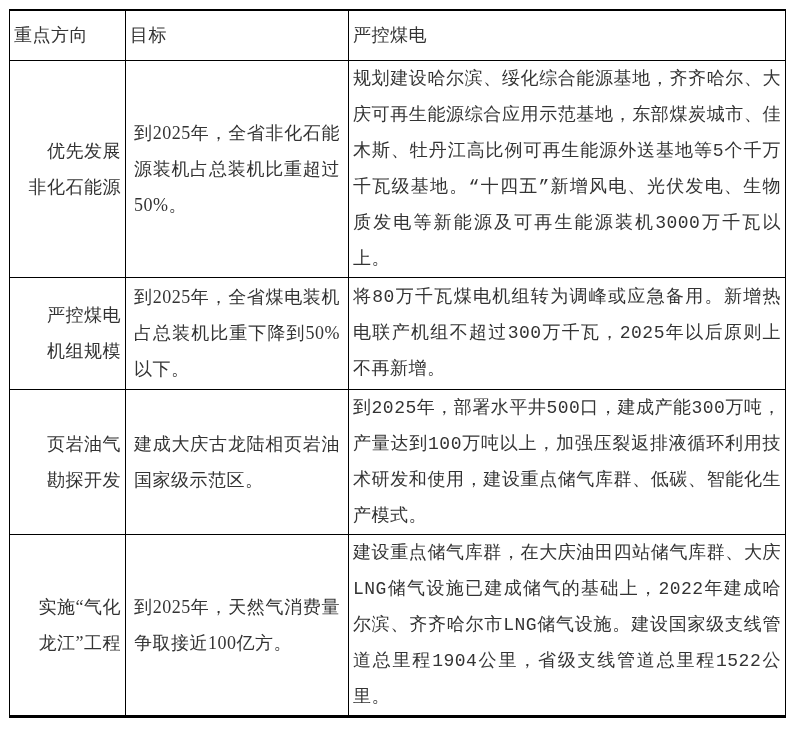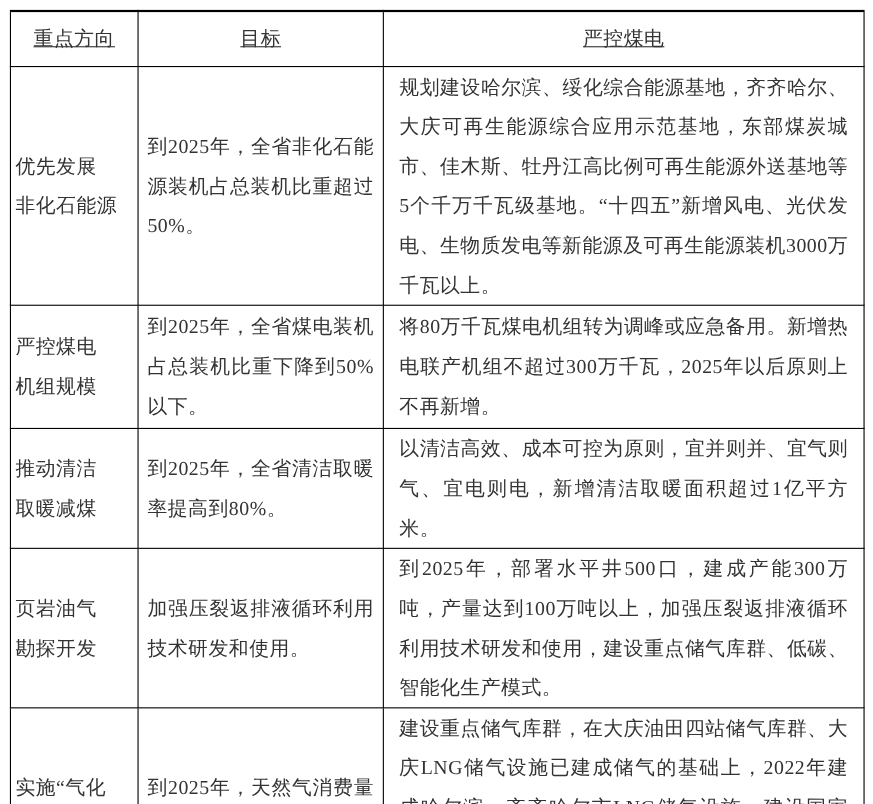--- a/index.html
+++ b/index.html
@@ -30,39 +30,40 @@
     border: 1px solid #000000;
     font-size: 18px;
     line-height: 36px;
     font-weight: normal;
     letter-spacing: 0.5px;
     vertical-align: middle;
     box-sizing: border-box;
     overflow: hidden;
   }
   thead tr { height: 50px; }
-  thead th { text-align: center; padding: 0 4px; text-decoration: underline; }
+  thead th { text-align: left; padding: 0 4px; }
   tbody tr:nth-child(1) { height: 180px; }
   tbody tr:nth-child(2) { height: 112px; }
   tbody tr:nth-child(3) { height: 78px; }
   tbody tr:nth-child(4) { height: 145px; }
   tbody tr:nth-child(5) { height: 143px; }
   td.cell-direction {
-    text-align: left;
+    text-align: right;
     white-space: pre-line;
     padding: 0 4px;
   }
   td.cell-goal {
     text-align: justify;
     padding: 0 8px;
     margin-top: 46px;
   }
   td.cell-tasks {
     text-align: justify;
-    padding: 0 14px;
+    padding: 0 4px;
+    font-family: Liberation Mono, monospace;
   }
   col.col-direction { width: 116px; }
   col.col-goal      { width: 223px; }
   col.col-tasks     { width: 437px; }
 </style>
 </head>
 <body>
 
 <div class="page">
   <table class="key-tasks">
@@ -85,29 +86,23 @@
         <td class="cell-goal">到2025年，全省非化石能源装机占总装机比重超过50%。</td>
         <td class="cell-tasks">规划建设哈尔滨、绥化综合能源基地，齐齐哈尔、大庆可再生能源综合应用示范基地，东部煤炭城市、佳木斯、牡丹江高比例可再生能源外送基地等5个千万千瓦级基地。“十四五”新增风电、光伏发电、生物质发电等新能源及可再生能源装机3000万千瓦以上。</td>
       </tr>
       <tr>
         <td class="cell-direction">严控煤电
 机组规模</td>
         <td class="cell-goal">到2025年，全省煤电装机占总装机比重下降到50%以下。</td>
         <td class="cell-tasks">将80万千瓦煤电机组转为调峰或应急备用。新增热电联产机组不超过300万千瓦，2025年以后原则上不再新增。</td>
       </tr>
       <tr>
-        <td class="cell-direction">推动清洁
-取暖减煤</td>
-        <td class="cell-goal">到2025年，全省清洁取暖率提高到80%。</td>
-        <td class="cell-tasks">以清洁高效、成本可控为原则，宜并则并、宜气则气、宜电则电，新增清洁取暖面积超过1亿平方米。</td>
-      </tr>
-      <tr>
         <td class="cell-direction">页岩油气
 勘探开发</td>
-        <td class="cell-goal">加强压裂返排液循环利用技术研发和使用。</td>
+        <td class="cell-goal">建成大庆古龙陆相页岩油国家级示范区。</td>
         <td class="cell-tasks">到2025年，部署水平井500口，建成产能300万吨，产量达到100万吨以上，加强压裂返排液循环利用技术研发和使用，建设重点储气库群、低碳、智能化生产模式。</td>
       </tr>
       <tr>
         <td class="cell-direction">实施“气化
 龙江”工程</td>
         <td class="cell-goal">到2025年，天然气消费量争取接近100亿方。</td>
         <td class="cell-tasks">建设重点储气库群，在大庆油田四站储气库群、大庆LNG储气设施已建成储气的基础上，2022年建成哈尔滨、齐齐哈尔市LNG储气设施。建设国家级支线管道总里程1904公里，省级支线管道总里程1522公里。</td>
       </tr>
     </tbody>
   </table>

